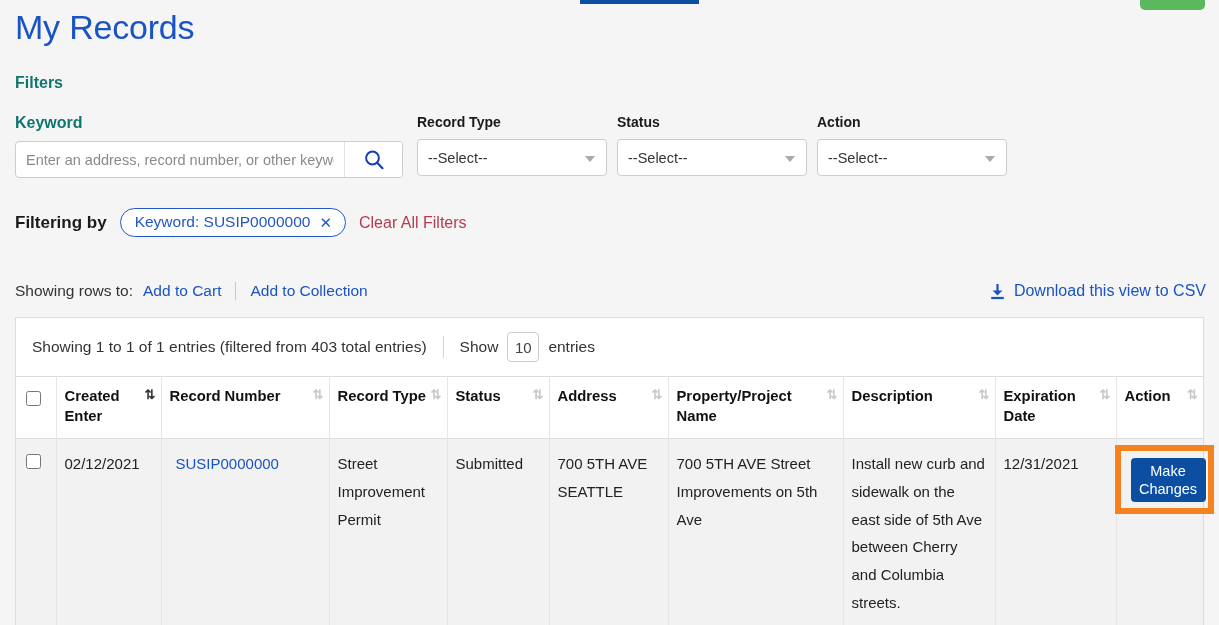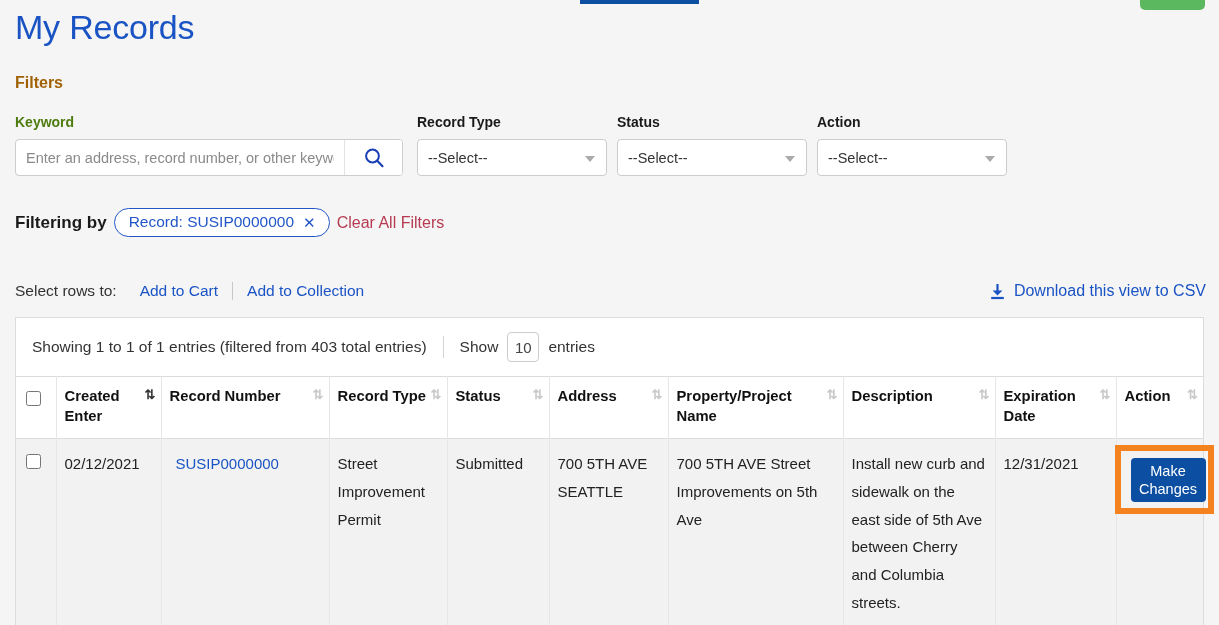--- a/index.html
+++ b/index.html
@@ -24,27 +24,27 @@
   
   .page { position: absolute; left: 0; top: 0; width: 1219px; height: 625px; }
 
   #page-title {
     position: absolute; left: 15px; top: 8px;
     font-size: 34px; color: #1a53c4; font-weight: 400; letter-spacing: -0.2px;
   }
 
   #filters-heading {
     position: absolute; left: 15px; top: 74px;
-    font-size: 16px; font-weight: bold; color: #a16207;
+    font-size: 16px; font-weight: bold; color: #0f766e;
   }
 
   
   #keyword-group { position: absolute; left: 15px; top: 114px; }
   #keyword-label { position: static; display: block; margin-bottom: 9px;
-                   font-size: 14px; font-weight: bold; color: #4d7c0f; }
+                   font-size: 16px; font-weight: bold; color: #0f766e; }
   #keyword-box {
     width: 388px; height: 37px; background: #fff;
     border: 1px solid #ccc; border-radius: 4px;
     display: flex; align-items: center; overflow: hidden;
   }
   #keyword-input {
     flex: 1 1 auto; height: 35px; border: 0; outline: none; background: transparent;
     padding: 0 10px; font-size: 14.5px; color: #333;
     font-family: "Liberation Sans", sans-serif;
   }
@@ -70,21 +70,21 @@
     width: 0; height: 0; border-left: 5px solid transparent;
     border-right: 5px solid transparent; border-top: 6px solid #aaa;
   }
   #rt-group { left: 417px; }
   #st-group { left: 617px; }
   #ac-group { left: 817px; }
 
   
   #filtering-row {
     position: absolute; left: 15px; top: 208px;
-    display: flex; align-items: center; gap: 7px;
+    display: flex; align-items: center; gap: 13px;
   }
   #filtering-by-label { font-size: 17px; font-weight: bold; color: #1a1a1a; }
   #filter-chip {
     display: flex; align-items: center; gap: 9px;
     border: 1px solid #2256c7; border-radius: 16px;
     padding: 4px 13px 5px 14px; color: #2256c7; font-size: 15.5px;
     background: #fff; cursor: pointer;
   }
   #filter-chip-remove { font-size: 15px; line-height: 1; color: #2256c7; }
   #clear-all-filters {
@@ -94,21 +94,21 @@
   
   #select-rows-bar {
     position: absolute; left: 15px; top: 282px;
     display: flex; align-items: center; font-size: 15.5px; color: #333;
   }
   #select-rows-bar .lnk { color: #1a53c4; text-decoration: none; cursor: pointer; }
   #select-rows-bar .sep {
     display: inline-block; width: 1px; height: 18px;
     background: #c8c8c8; margin: 0 14px;
   }
-  #add-to-cart-link { margin-left: 23px; }
+  #add-to-cart-link { margin-left: 10px; }
 
   #download-csv {
     position: absolute; right: 13px; top: 282px;
     display: flex; align-items: center; gap: 8px;
     color: #1a53c4; font-size: 16px; text-decoration: none; cursor: pointer;
   }
 
   
   #table-panel {
     position: absolute; left: 15px; top: 317px; width: 1189px;
@@ -218,28 +218,28 @@
     <label class="lbl">Action</label>
     <div class="select-box">
       <span>--Select--</span>
       <span class="caret"></span>
     </div>
   </div>
 
   <div id="filtering-row">
     <span id="filtering-by-label">Filtering by</span>
     <span id="filter-chip">
-      <span>Record: SUSIP0000000</span>
+      <span>Keyword: SUSIP0000000</span>
       <span id="filter-chip-remove">✕</span>
     </span>
     <a id="clear-all-filters">Clear All Filters</a>
   </div>
 
   <div id="select-rows-bar">
-    <span>Select rows to:</span>
+    <span>Showing rows to:</span>
     <a class="lnk" id="add-to-cart-link">Add to Cart</a>
     <span class="sep"></span>
     <a class="lnk">Add to Collection</a>
   </div>
 
   <a id="download-csv">
     <svg width="17" height="17" viewBox="0 0 17 17">
       <line x1="8.5" y1="1" x2="8.5" y2="10" stroke="#1a53c4" stroke-width="2.2"></line>
       <polygon points="3.6,7.4 13.4,7.4 8.5,12.6" fill="#1a53c4"></polygon>
       <line x1="2.2" y1="15" x2="14.8" y2="15" stroke="#1a53c4" stroke-width="2.2"></line>

